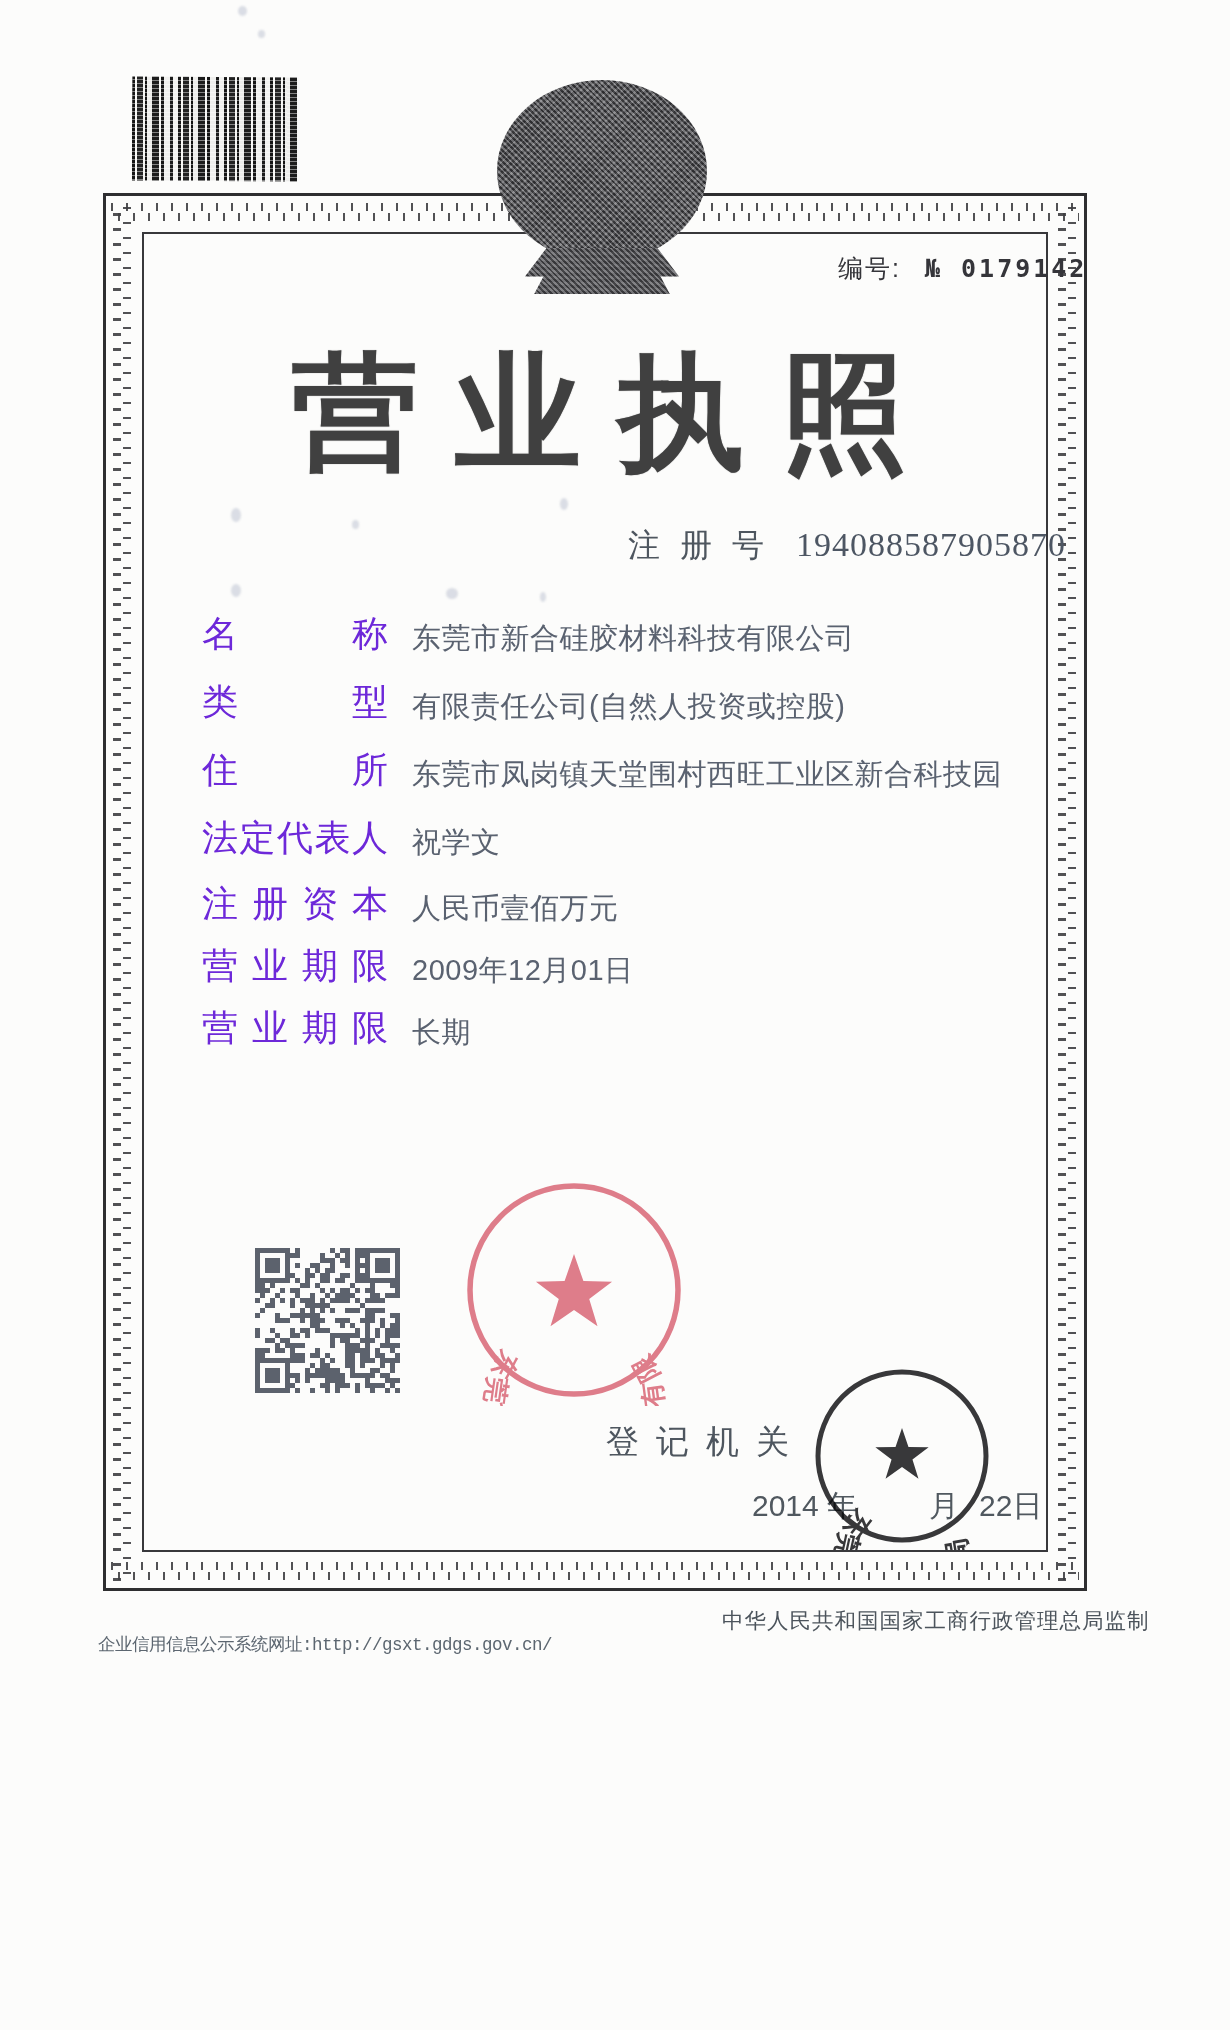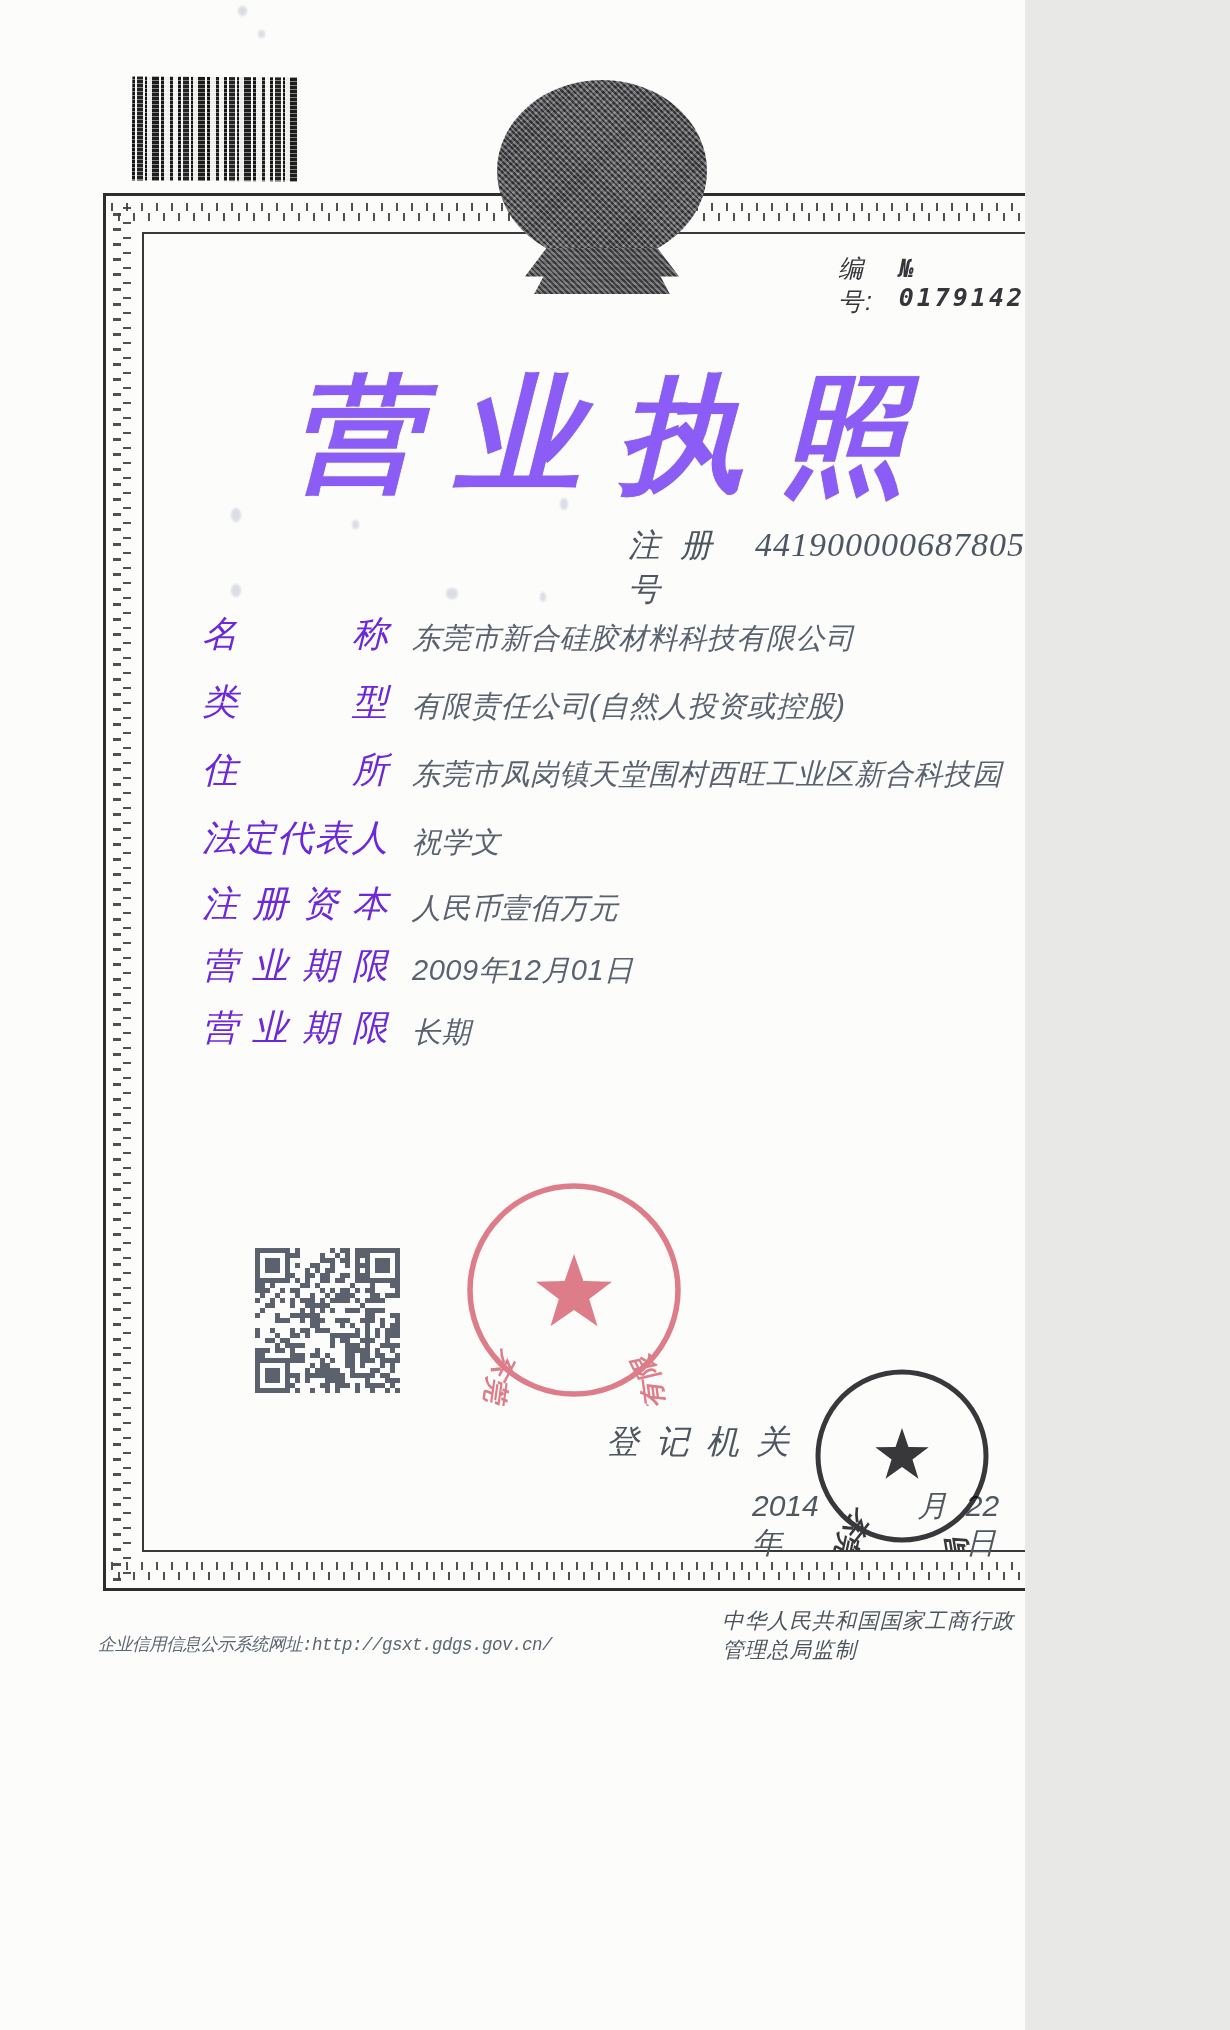--- a/index.html
+++ b/index.html
@@ -1,17 +1,17 @@
 <!DOCTYPE html>
 <html><head>
 <meta charset="utf-8">
 <style>
   html,body{margin:0;padding:0;background:#e8e8e6;}
-  .page{position:relative;width:1025px;height:2030px;background:#fcfcfb;overflow:hidden;
-        font-family:"Liberation Sans",sans-serif;color:#565e69;font-style:italic;}
+  .page{position:relative;width:1230px;height:2030px;background:#fcfcfb;overflow:hidden;
+        font-family:"Liberation Sans",sans-serif;color:#565e69;}
   .abs{position:absolute;}
 
   
   .frame{position:absolute;left:103px;top:193px;width:978px;height:1392px;
          border:3px solid #2e2e30;}
   .orn{position:absolute;opacity:.9;}
   .orn-h{left:5px;right:5px;height:25px;
     background-image:
       repeating-linear-gradient(90deg,#3f3f42 0 2.5px,transparent 2.5px 15px),
       repeating-linear-gradient(90deg,transparent 0 7px,#3f3f42 7px 9.5px,transparent 9.5px 15px);
@@ -44,21 +44,21 @@
       repeating-linear-gradient(0deg,#4c4c50 0 3px,#5f5f63 3px 6px);}
   .emblem .base{position:absolute;left:28px;top:168px;width:154px;height:46px;
     clip-path:polygon(14% 0,86% 0,100% 62%,88% 62%,94% 100%,6% 100%,12% 62%,0 62%);
     background:
       repeating-linear-gradient(45deg,rgba(255,255,255,.22) 0 2px,rgba(0,0,0,.28) 2px 4px),
       repeating-linear-gradient(0deg,#4c4c50 0 3px,#606064 3px 6px);}
 
   
   .serial{left:838px;top:252px;font-size:25px;color:#35353a;letter-spacing:2px;display:flex;gap:12px;align-items:baseline;}
   .serial .sn{font-family:"DejaVu Sans Mono",monospace;font-weight:bold;font-size:25px;letter-spacing:3px;margin-left:12px;}
-  .title{left:292px;top:352px;font-size:126px;font-weight:900;letter-spacing:37px;color:#8b5cf6;
+  .title{left:292px;top:330px;font-size:126px;font-weight:900;letter-spacing:37px;color:#404040;
          white-space:nowrap;text-shadow:0 0 1px rgba(60,60,60,.6);}
   .regrow{left:628px;top:524px;display:flex;align-items:baseline;}
   .reg-label{font-size:32px;color:#4e565f;letter-spacing:20px;font-weight:500;}
   .reg-no{font-family:"Liberation Serif",serif;font-size:34px;color:#4d5663;letter-spacing:1px;margin-left:12px;}
 
   .fieldrow{position:absolute;left:202px;display:flex;align-items:flex-start;}
   .f-label{width:186px;font-size:36px;font-weight:500;color:#6d28d9;
            text-align:justify;text-align-last:justify;text-justify:inter-character;line-height:1.1;flex:none;}
   .f-value{margin-left:24px;padding-top:5px;font-size:29px;color:#5a6270;letter-spacing:.5px;white-space:nowrap;}
   .f-value.scope{white-space:normal;width:636px;font-size:21.5px;line-height:24.5px;padding-top:7px;letter-spacing:0;}
@@ -105,21 +105,21 @@
 
   <div class="abs serial">
     <span>编号:</span>
     <span class="sn">№ 0179142</span>
   </div>
 
   <div class="abs title">营业执照</div>
 
   <div class="abs regrow">
     <span class="reg-label">注册号</span>
-    <span class="reg-no">441900000687805</span>
+    <span class="reg-no">194088587905870</span>
   </div>
 
   <div class="fieldrow" style="top:614px">
     <div class="f-label">名称</div>
     <div class="f-value">东莞市新合硅胶材料科技有限公司</div>
   </div>
   <div class="fieldrow" style="top:682px">
     <div class="f-label">类型</div>
     <div class="f-value">有限责任公司(自然人投资或控股)</div>
   </div>

